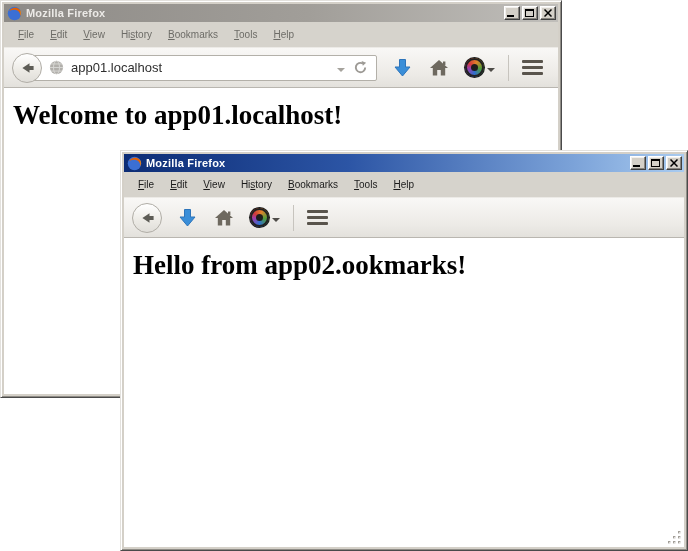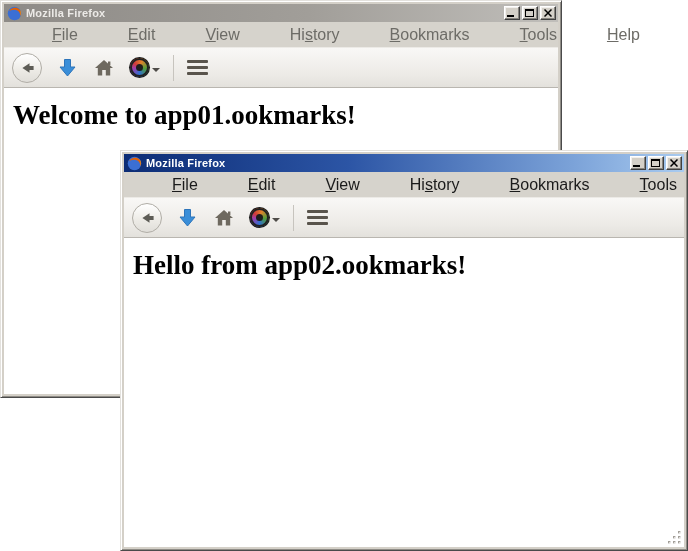--- a/index.html
+++ b/index.html
@@ -32,21 +32,21 @@
     width:16px;height:14px;box-sizing:border-box;position:relative;
     background:#d4d0c8;border:1px solid;border-color:#ffffff #404040 #404040 #ffffff;
     box-shadow:inset -1px -1px 0 #87847e, inset 1px 1px 0 #f2f0ed;
   }
   .glyph-min{position:absolute;left:2px;bottom:2px;width:7px;height:2px;background:#000;}
   .glyph-max{position:absolute;left:2px;top:2px;width:9px;height:8px;box-sizing:border-box;border:1px solid #000;border-top-width:2px;}
   .glyph-close{position:absolute;left:3px;top:2px;width:8px;height:8px;}
 
   
   .menubar{flex:0 0 25px;display:flex;align-items:center;padding-left:6px;background:#d6d3cc;}
-  .menu-item{font-size:16px;padding:3px 8px;color:#1b1b1b;white-space:nowrap;cursor:default;margin-left:34px;}
+  .menu-item{font-size:10px;padding:3px 8px;color:#1b1b1b;white-space:nowrap;cursor:default;}
   #win-back .menu-item{color:#6d6c67;}
   .menu-item u{text-decoration:underline;}
 
   
   .navbar{
     flex:0 0 41px;display:flex;align-items:center;box-sizing:border-box;
     padding:0 15px 0 8px;
     background:linear-gradient(#f9f8f6,#eceae6 70%,#e3e1dc);
     border-top:1px solid #eceae6;border-bottom:1px solid #b9b6b0;
   }
@@ -123,41 +123,55 @@
     <span class="menu-item"><span></span><u>T</u><span>ools</span></span>
     <span class="menu-item"><span></span><u>H</u><span>elp</span></span>
   </div>
 
   <div class="navbar">
     <div class="backbtn">
       <svg width="16" height="16" viewBox="0 0 16 16">
         <path d="M10.5 3.2 L10.5 6.1 H14.6 V9.9 H10.5 L10.5 12.8 L3.4 8 Z" fill="#5d5c56"></path>
       </svg>
     </div>
+    <div class="urlbar">
+      <svg width="15" height="15" viewBox="0 0 16 16">
+        <circle cx="8" cy="8" r="7" fill="#b1afab"></circle>
+        <ellipse cx="8" cy="8" rx="3.2" ry="7" fill="none" stroke="#d8d7d4" stroke-width="1"></ellipse>
+        <path d="M1 8 H15 M2.2 4.2 H13.8 M2.2 11.8 H13.8" stroke="#d8d7d4" stroke-width="1" fill="none"></path>
+      </svg>
+      <span class="url-text">app01.localhost</span>
+      <span class="urlbar-spacer"></span>
+      <span class="dd-caret"></span>
+      <svg class="reload-icon" width="15" height="15" viewBox="0 0 16 16">
+        <path d="M13 8 A5 5 0 1 1 10.5 3.7" fill="none" stroke="#9d9a95" stroke-width="2"></path>
+        <path d="M9.2 1 L14 3 L10.5 6.2 Z" fill="#9d9a95"></path>
+      </svg>
+    </div>
     <svg class="dl-icon" width="17" height="18" viewBox="0 0 17 18">
       <path d="M5.5 0.5 h6 v7.5 h4.5 l-7.5 9 l-7.5 -9 h4.5 z" fill="#3a8ed8" stroke="#2d74ba" stroke-width="1"></path>
     </svg>
     <svg class="home-icon" width="18" height="16" viewBox="0 0 18 16">
       <path d="M9 0 L18 8 H15.2 V15.5 H10.8 V10 H7.2 V15.5 H2.8 V8 H0 Z" fill="#6e695f"></path>
       <rect x="13" y="1.5" width="2.4" height="3.5" fill="#6e695f"></rect>
     </svg>
     <div class="addon-wrap">
       <span class="lens"></span>
       <span class="addon-caret"></span>
     </div>
     <span class="toolbar-sep"></span>
     <div class="burger">
       <span class="bar"></span>
       <span class="bar"></span>
       <span class="bar"></span>
     </div>
   </div>
 
   <div class="content">
-    <h1 class="page-heading">Welcome to app01.ookmarks!</h1>
+    <h1 class="page-heading">Welcome to app01.localhost!</h1>
   </div>
 </div>
 
 <div class="win" id="win-front">
   <div class="titlebar active">
     <svg class="ff-logo" viewBox="0 0 16 16">
       <circle cx="8" cy="8" r="7.2" fill="#3b6fd4"></circle>
       <path d="M2.2 5.5 C4 1.6 9.5 .6 12.8 3.2 C15 5 15.3 8.6 13.8 11.4 C14.6 8.2 13 5.2 10.2 4.4 C7.2 3.5 4.2 4.4 2.2 5.5 Z" fill="#e66000"></path>
       <path d="M12.9 3.4 C14.6 5.2 15 8 13.9 10.6 C15.5 8.9 15.6 5.6 12.9 3.4 Z" fill="#ff9500"></path>
     </svg>

